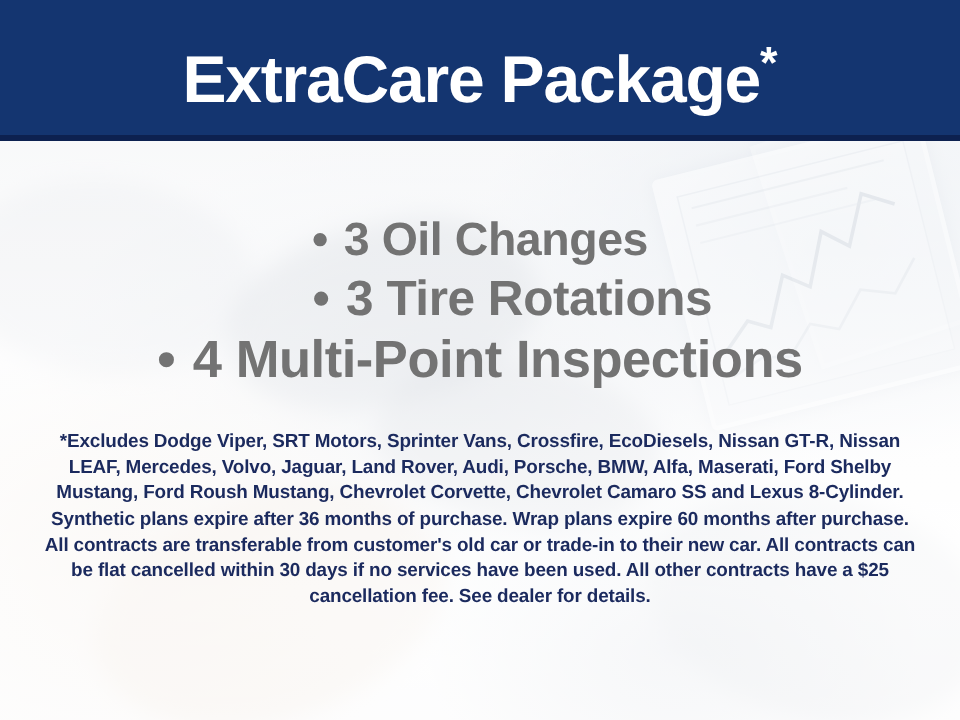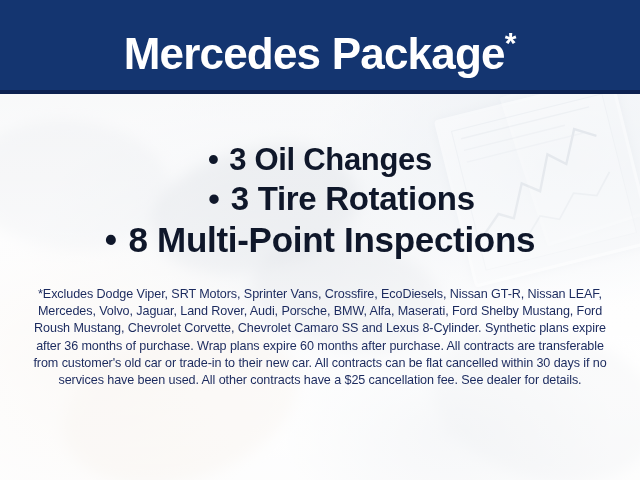--- a/index.html
+++ b/index.html
@@ -136,21 +136,21 @@
     letter-spacing: 0;
   }
 
   
   .bullets {
     position: absolute;
     left: 0; right: 0;
     top: 140px;
     z-index: 4;
     text-align: center;
-    color: #0f172a;
+    color: #737373;
   }
   .bullet-line {
     display: block;
     font-weight: bold;
     letter-spacing: -0.3px;
     white-space: nowrap;
   }
   .bullet-line .dot { letter-spacing: 2px; }
   .bullet-line.l1 { font-size: 31px; line-height: 39px; }
   .bullet-line.l2 { font-size: 33px; line-height: 40px; margin-left: 43px; }
@@ -159,21 +159,21 @@
   
   .disclaimer {
     position: absolute;
     left: 26px;
     top: 286px;
     width: 588px;
     z-index: 4;
     text-align: center;
     color: #1b2a5e;
     font-size: 12.6px;
-    font-weight: normal;
+    font-weight: bold;
     line-height: 17.2px;
     letter-spacing: -0.1px;
   }
 </style>
 </head>
 <body>
 
 <div id="ad">
 
   <div class="photo-layer">
@@ -195,26 +195,26 @@
         <line x1="8" y1="22" x2="112" y2="22" stroke="#aab4c2" stroke-width="1.4" opacity="0.45"></line>
         <line x1="8" y1="34" x2="128" y2="34" stroke="#aab4c2" stroke-width="1.4" opacity="0.4"></line>
       </svg>
     </div>
 
     <div class="veil"></div>
   </div>
 
   <div class="header">
     <div class="header-title">
-      <span>Mercedes Package</span><span class="star">*</span>
+      <span>ExtraCare Package</span><span class="star">*</span>
     </div>
   </div>
   <div class="header-rule"></div>
 
   <div class="bullets">
     <div class="bullet-line l1"><span class="dot">•</span> <span>3 Oil Changes</span></div>
     <div class="bullet-line l2"><span class="dot">•</span> <span>3 Tire Rotations</span></div>
-    <div class="bullet-line l3"><span class="dot">•</span> <span>8 Multi-Point Inspections</span></div>
+    <div class="bullet-line l3"><span class="dot">•</span> <span>4 Multi-Point Inspections</span></div>
   </div>
 
   <div class="disclaimer">*Excludes Dodge Viper, SRT Motors, Sprinter Vans, Crossfire, EcoDiesels, Nissan GT-R, Nissan LEAF, Mercedes, Volvo, Jaguar, Land Rover, Audi, Porsche, BMW, Alfa, Maserati, Ford Shelby Mustang, Ford Roush Mustang, Chevrolet Corvette, Chevrolet Camaro SS and Lexus 8-Cylinder. Synthetic plans expire after 36 months of purchase. Wrap plans expire 60 months after purchase. All contracts are transferable from customer's old car or trade-in to their new car. All contracts can be flat cancelled within 30 days if no services have been used. All other contracts have a $25 cancellation fee. See dealer for details.</div>
 
 </div>
 
 </body></html>

